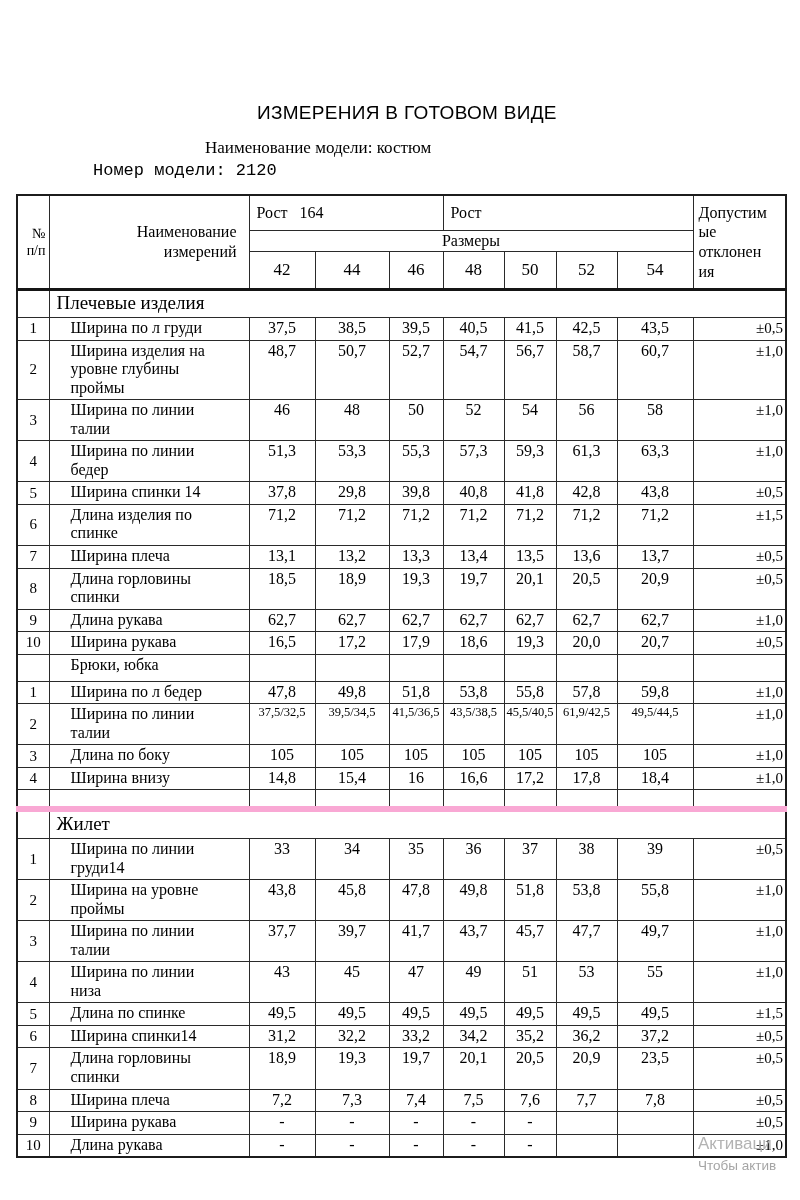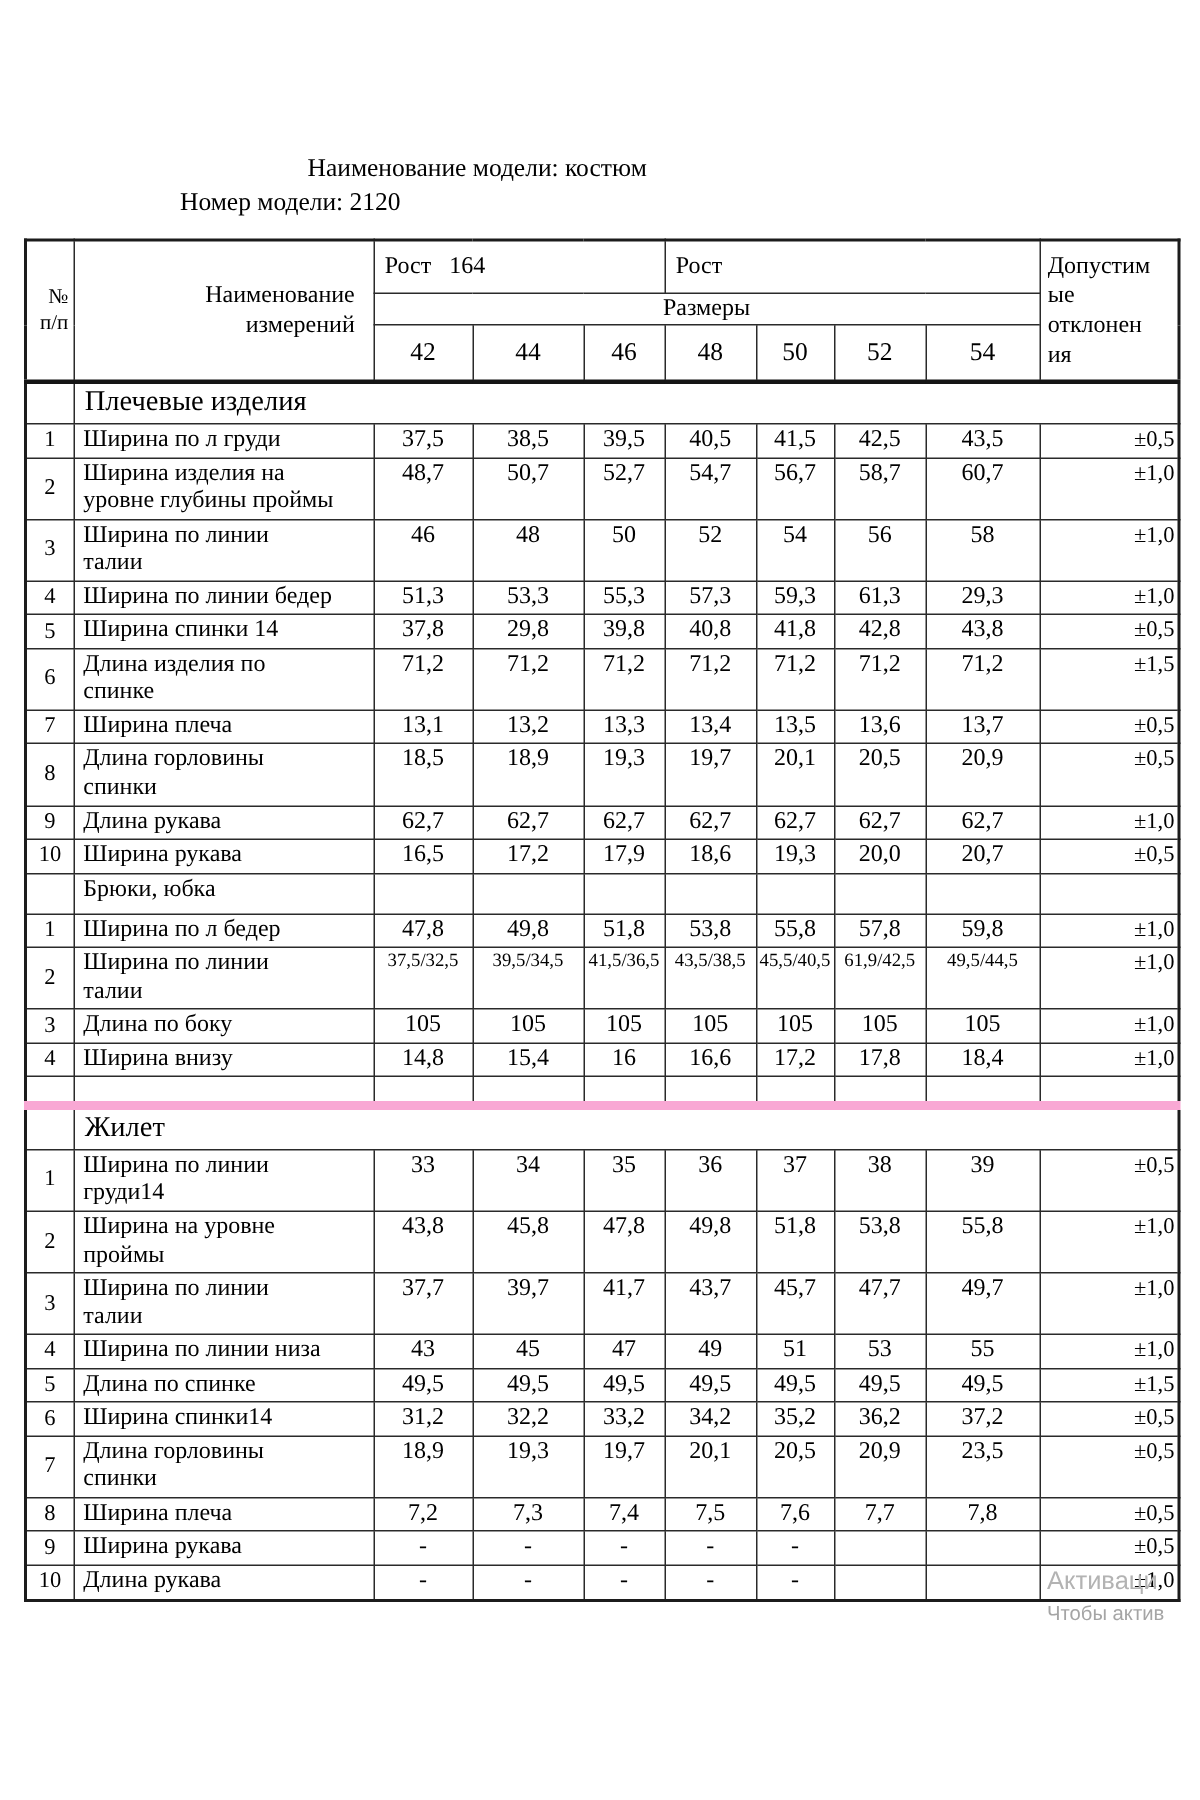--- a/index.html
+++ b/index.html
@@ -9,21 +9,21 @@
     font-family:"Liberation Serif", serif;
     overflow:hidden; position:relative;
   }
   .doc { padding-top:102px; }
   .title {
     font-family:"Liberation Sans", sans-serif;
     font-size:19px; font-weight:400;
     margin:0 0 14px 257px; letter-spacing:0.3px;
   }
   .model-line1 { font-size:17px; margin:0 0 3px 205px; }
-  .model-line2 { font-size:17px; margin:0 0 0 120px; }
+  .model-line2 { font-size:17px; margin:0 0 0 93px;font-family:Liberation Mono, monospace; }
 
   table.meas {
     border-collapse:collapse; table-layout:fixed;
     width:769px; margin:14px 0 0 16px;
     border:2px solid #1c1c1c;
   }
   .meas th, .meas td { border:1px solid #2a2a2a; overflow:hidden; }
   .meas thead { border-bottom:3px solid #151515; }
   .meas thead th { font-weight:400; vertical-align:middle; }
 
@@ -35,36 +35,37 @@
   .th-tol  { font-size:16px; text-align:left; overflow-wrap:break-word; padding:2px 16px 2px 5px; line-height:1.22; }
 
   .meas tbody td { vertical-align:top; }
   tr.section-row { height:27px; }
   tr.data-row    { height:21px; }
   tr.spacer-row  { height:19px; }
   tr.thick-top td { border-top:6px solid #f9a8d4; }
 
   .section-title { font-size:19px; padding:1px 0 3px 7px; vertical-align:middle; }
   .cell-num  { font-size:15px; text-align:center; vertical-align:middle !important; padding:0 1px; }
-  .cell-name { font-size:16px; text-align:left; padding:1px 26px 2px 6px; line-height:1.16; }
+  .cell-name { font-size:16px; text-align:left; padding:1px 26px 2px 21px; line-height:1.16; }
   .cell-val  { font-size:16px; text-align:center; padding:1px 2px 2px; line-height:1.15; }
   .cell-tol  { font-size:15px; text-align:right; padding:2px 2px; line-height:1.15; }
   .val-small { font-size:12.5px; line-height:1.2; padding:1px 1px; overflow-wrap:break-word; }
 
   .watermark {
     font-family:"Liberation Sans", sans-serif;
     margin:-24px 0 0 698px; white-space:nowrap;
   }
   .wm-line1 { font-size:17px; color:#b3b3b3; }
   .wm-line2 { font-size:13.5px; color:#a5a5a5; margin-top:4px; }
 </style>
 </head>
 <body>
 
 <div class="doc">
+  <h1 class="title">ИЗМЕРЕНИЯ В ГОТОВОМ ВИДЕ</h1>
   <p class="model-line1">Наименование модели: костюм</p>
   <p class="model-line2">Номер модели: 2120</p>
 
   <table class="meas">
     <colgroup>
       <col style="width:32px">
         <col style="width:200px">
       <col style="width:66px">
         <col style="width:74px">
         <col style="width:54px">
@@ -138,21 +139,21 @@
         </tr>
         <tr class="data-row">
           <td class="cell-num">4</td>
           <td class="cell-name">Ширина по линии бедер</td>
           <td class="cell-val">51,3</td>
           <td class="cell-val">53,3</td>
           <td class="cell-val">55,3</td>
           <td class="cell-val">57,3</td>
           <td class="cell-val">59,3</td>
           <td class="cell-val">61,3</td>
-          <td class="cell-val">29,3</td>
+          <td class="cell-val">63,3</td>
           <td class="cell-tol">±1,0</td>
         </tr>
         <tr class="data-row">
           <td class="cell-num">5</td>
           <td class="cell-name">Ширина спинки 14</td>
           <td class="cell-val">37,8</td>
           <td class="cell-val">29,8</td>
           <td class="cell-val">39,8</td>
           <td class="cell-val">40,8</td>
           <td class="cell-val">41,8</td>

